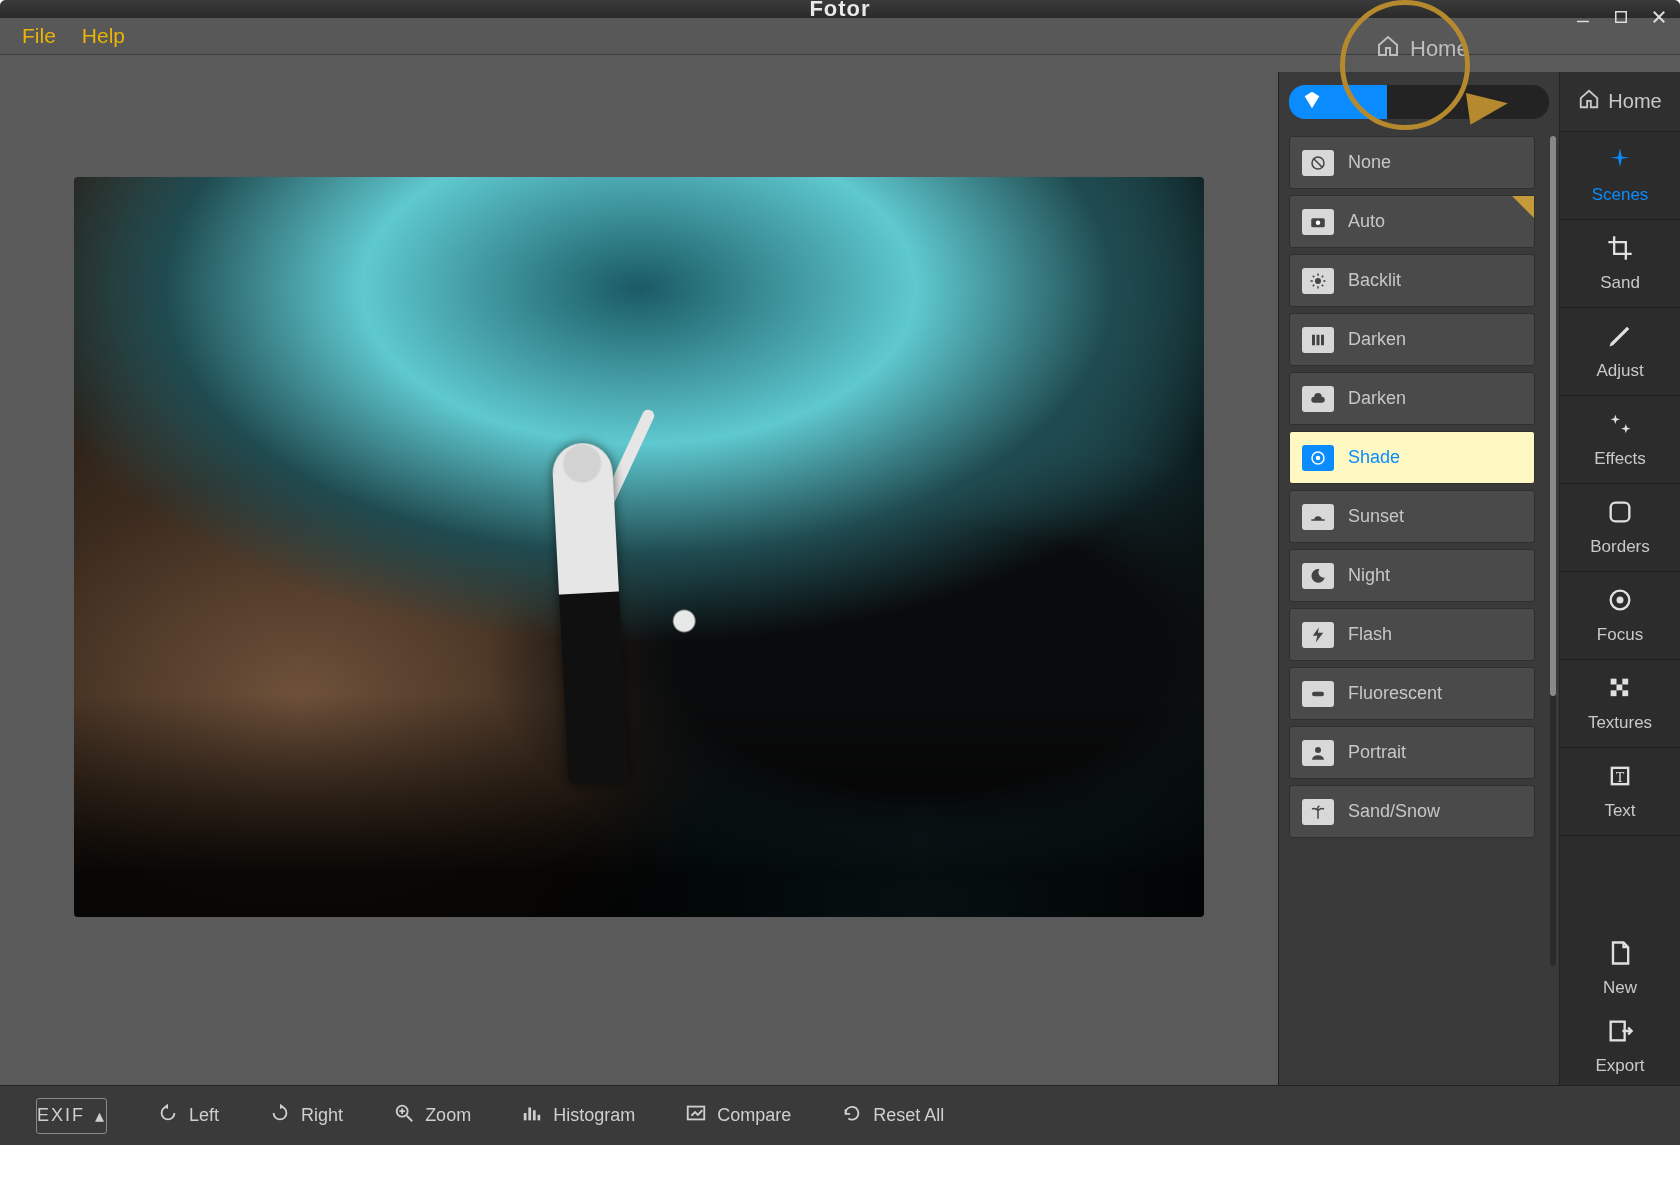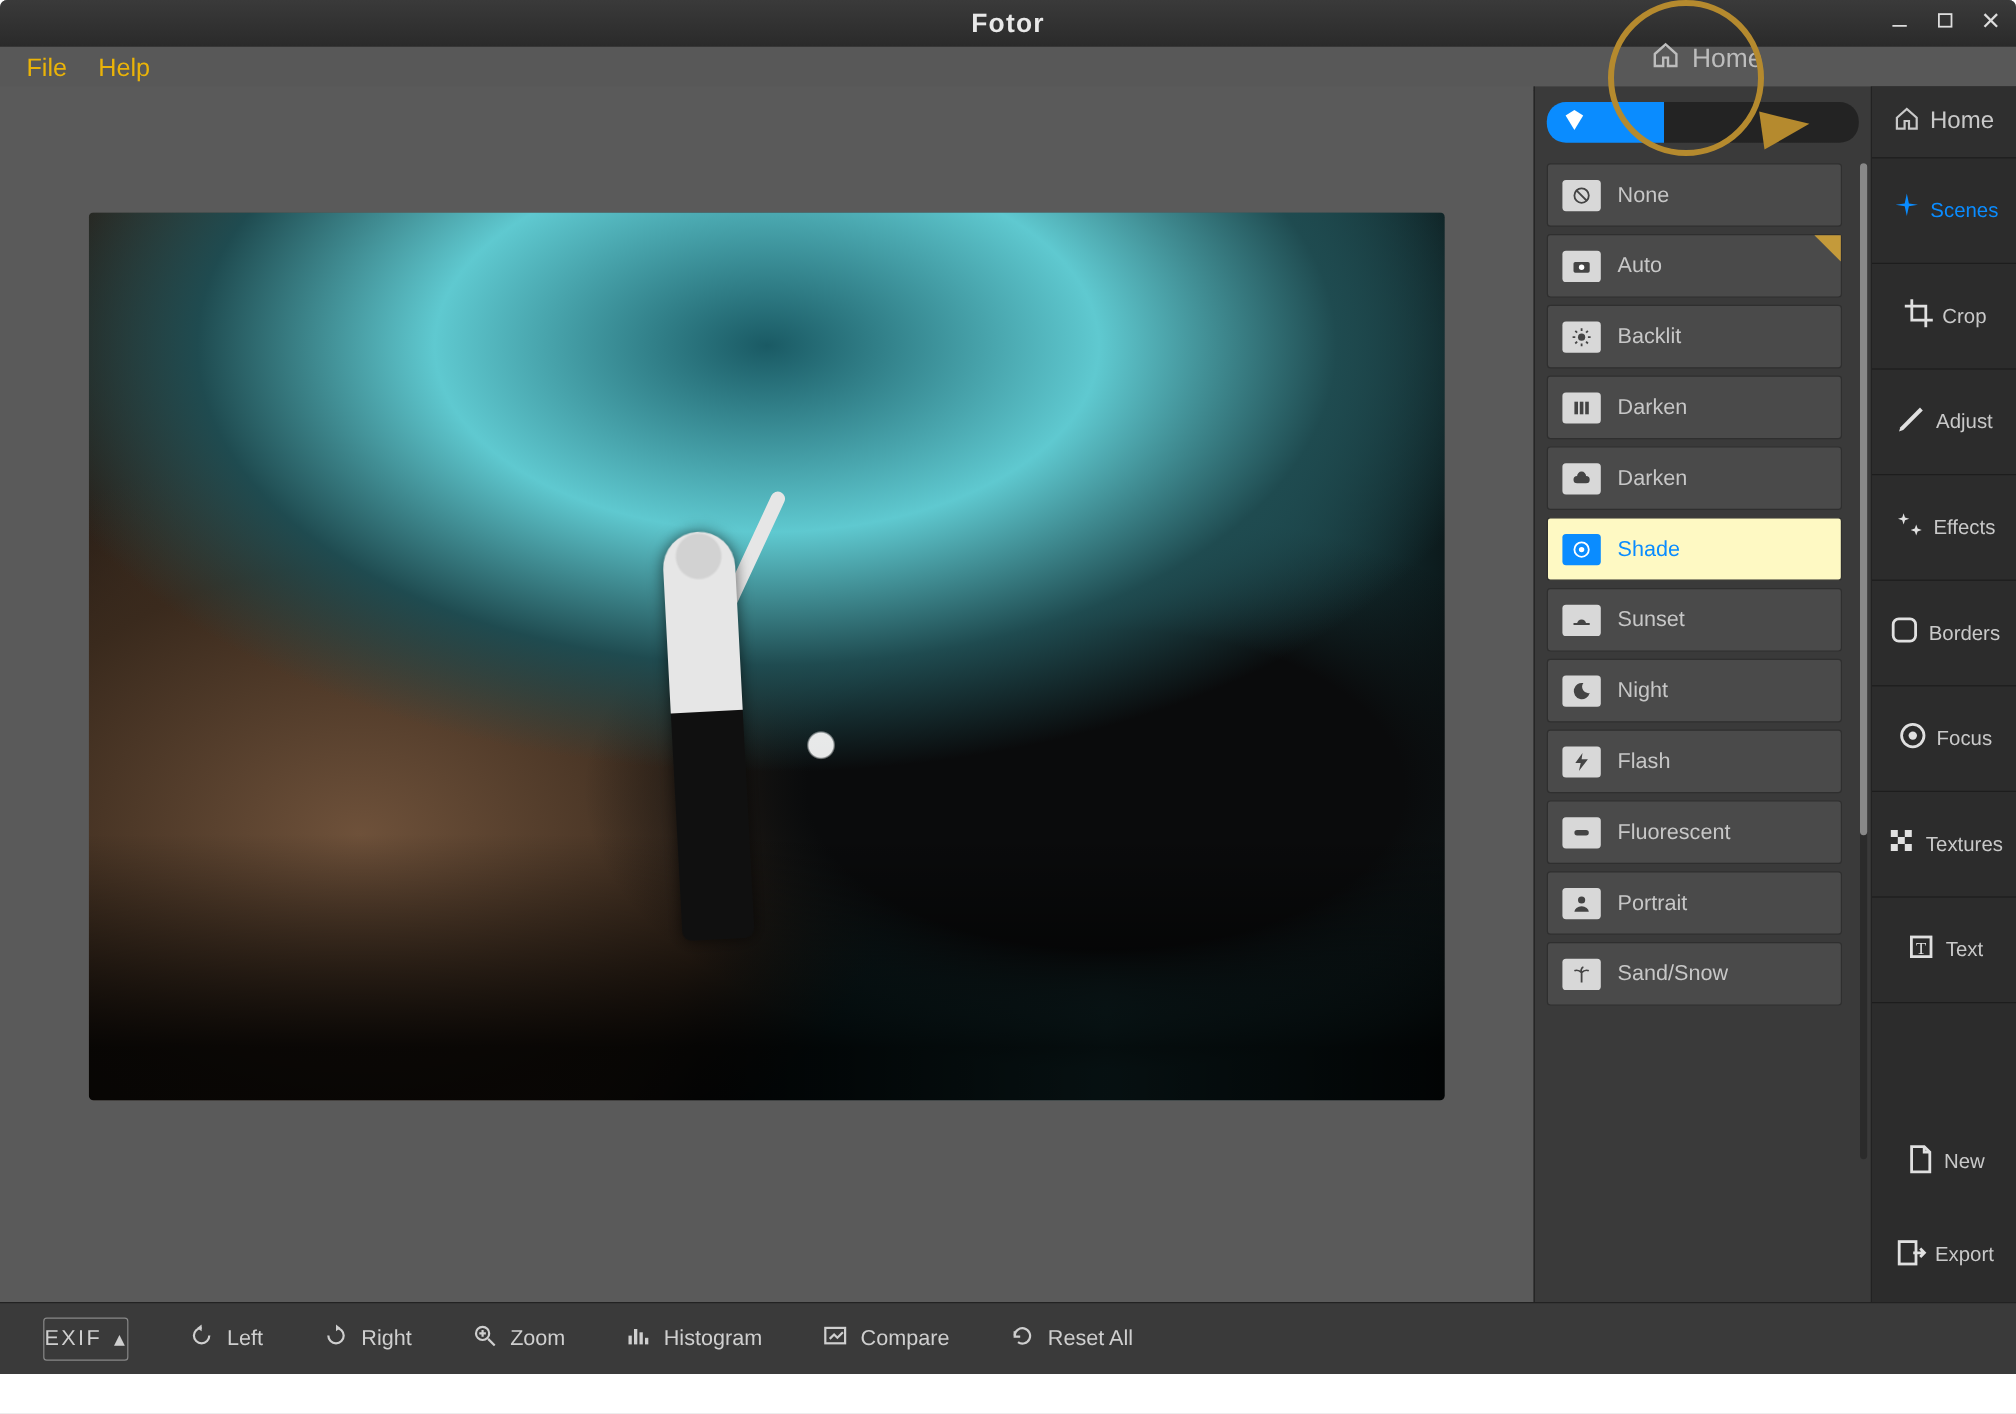--- a/index.html
+++ b/index.html
@@ -8,21 +8,21 @@
   .app {
     position: absolute;
     left: 0; top: 0;
     width: 1680px; height: 1145px;
     background: #5a5a5a;
     border-radius: 6px;
     overflow: visible;
   }
   
   .titlebar {
-    height: 39px;
+    height: 18px;
     background: linear-gradient(#3a3a3a, #2a2a2a);
     display: flex; align-items: center; justify-content: center;
     position: relative;
     border-top-left-radius: 6px; border-top-right-radius: 6px;
   }
   .titlebar .title { color: #e8e8e8; font-size: 22px; font-weight: bold; letter-spacing: 1px; }
   .win-controls { position: absolute; right: 6px; top: 3px; display: flex; gap: 8px; }
   .win-btn { width: 30px; height: 28px; display:flex; align-items:center; justify-content:center; color:#ddd; cursor:pointer; }
   .win-btn svg { width: 18px; height: 18px; }
   
@@ -112,21 +112,21 @@
   .toolbar {
     width: 120px; background:#2c2c2c; display:flex; flex-direction:column; align-items:center;
     padding-top: 0;
   }
   .home-btn {
     width:100%; height:60px; display:flex; align-items:center; justify-content:center; gap:8px;
     background:#2f2f2f; color:#c9c9c9; font-size:20px; cursor:pointer; border-bottom:1px solid #1d1d1d;
   }
   .tool-list { display:flex; flex-direction:column; width:100%; }
   .tool {
-    height:88px; display:flex; flex-direction:row; align-items:center; justify-content:center; gap:6px;
+    height:88px; display:flex; flex-direction:column; align-items:center; justify-content:center; gap:6px;
     color:#c9c9c9; font-size:17px; cursor:pointer; border-bottom:1px solid #1d1d1d;
   }
   .tool.selected { color:#0a8cff; }
   .tool svg { width:28px; height:28px; }
   .tool.selected svg { filter: none; }
   .tool-spacer { flex:1; }
   .file-ops { display:flex; flex-direction:column; width:100%; margin-top:10px; }
   .file-ops .tool { height:78px; border-bottom:none; }
   
   .bottom-bar {
@@ -337,21 +337,21 @@
             <div class="tool selected">
               <span style="color: rgb(10, 140, 255);"><svg viewBox="0 0 24 24">
                   <path d="M12 2 L13.5 9 L20 10 L13.5 11 L12 18 L10.5 11 L4 10 L10.5 9 Z" fill="currentColor"></path>
                 </svg></span>
               <span>Scenes</span>
             </div>
             <div class="tool">
               <span style="color: rgb(224, 224, 224);"><svg viewBox="0 0 24 24">
                   <path d="M7 2 L7 17 L22 17 M2 7 L17 7 L17 22" fill="none" stroke="currentColor" stroke-width="2"></path>
                 </svg></span>
-              <span>Crop</span>
+              <span>Sand</span>
             </div>
             <div class="tool">
               <span style="color: rgb(224, 224, 224);"><svg viewBox="0 0 24 24">
                   <path d="M3 21 L6 20 L20 6 L18 4 L4 18 Z" fill="currentColor"></path>
                 </svg></span>
               <span>Adjust</span>
             </div>
             <div class="tool">
               <span style="color: rgb(224, 224, 224);"><svg viewBox="0 0 24 24">
                   <path d="M8 4 L9 7 L12 8 L9 9 L8 12 L7 9 L4 8 L7 7 Z M17 12 L18 15 L21 16 L18 17 L17 20 L16 17 L13 16 L16 15 Z" fill="currentColor"></path>

